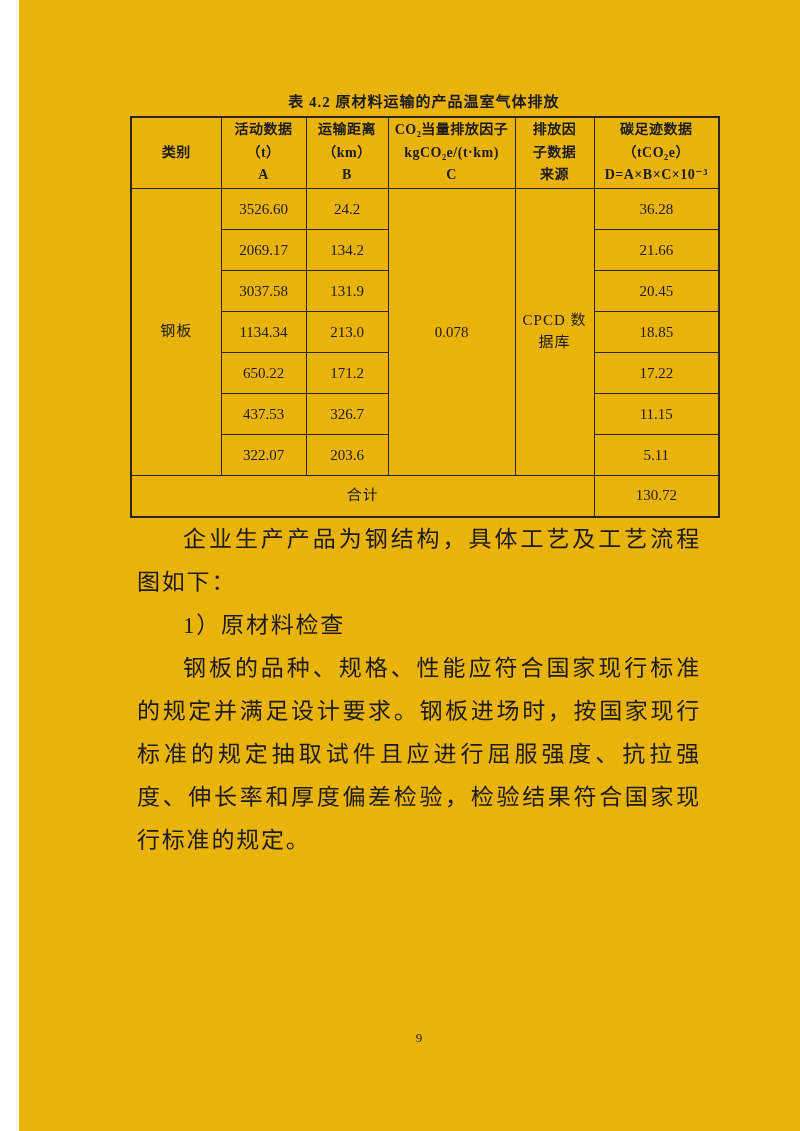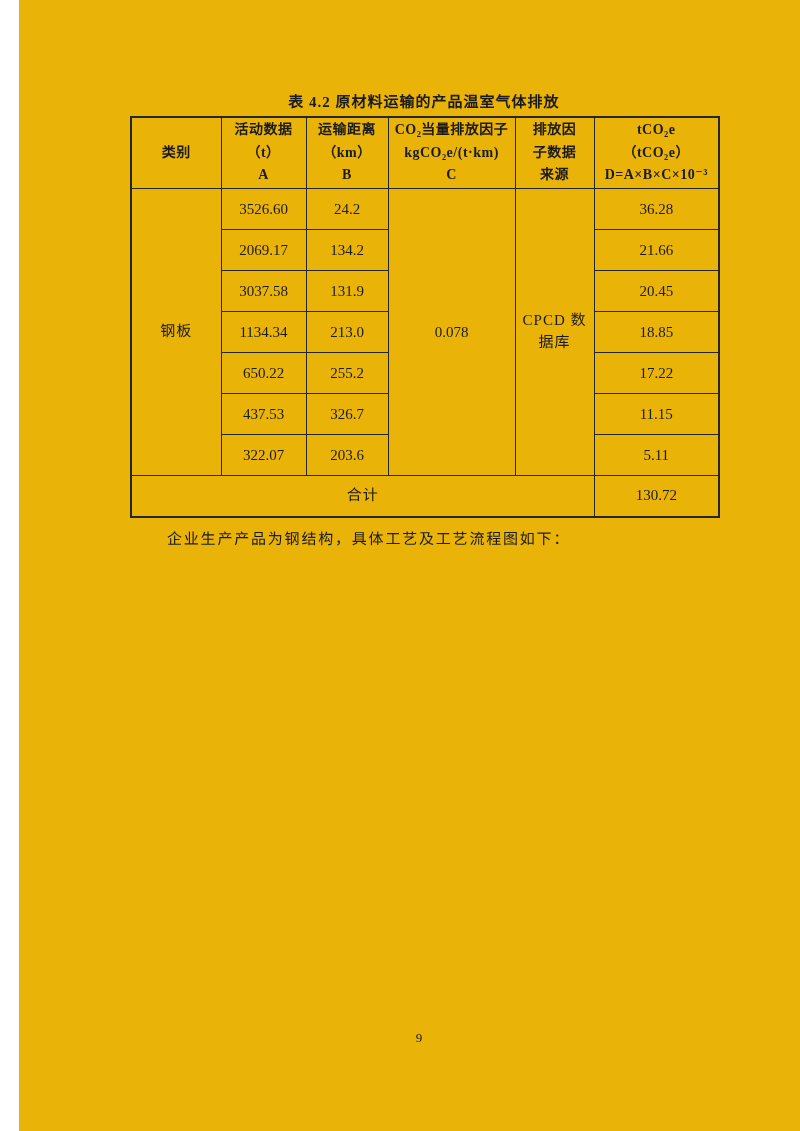--- a/index.html
+++ b/index.html
@@ -60,21 +60,21 @@
     margin-left: 118px;
   }
   .section-heading {
     font-size: 17px;
     font-weight: normal;
     line-height: 43px;
     margin-top: 10px;
     letter-spacing: 1.5px;
   }
   .content p {
-    font-size: 15px;
+    font-size: 23px;
     line-height: 43px;
     letter-spacing: 1.8px;
     text-align: justify;
     text-indent: 2em;
   }
   .page-number {
     position: absolute;
     top: 1030px;
     left: 0;
     width: 100%;
@@ -117,21 +117,21 @@
           <span class="hline">CO₂当量排放因子</span>
           <span class="hline">kgCO₂e/(t·km)</span>
           <span class="hline">C</span>
         </th>
         <th>
           <span class="hline">排放因</span>
           <span class="hline">子数据</span>
           <span class="hline">来源</span>
         </th>
         <th>
-          <span class="hline">tCO₂e</span>
+          <span class="hline">碳足迹数据</span>
           <span class="hline">（tCO₂e）</span>
           <span class="hline">D=A×B×C×10⁻³</span>
         </th>
       </tr>
     </thead>
     <tbody>
       <tr>
         <td rowspan="7" class="cjk-cell">钢板</td>
         <td>3526.60</td>
         <td>24.2</td>
@@ -149,21 +149,21 @@
         <td>131.9</td>
         <td>20.45</td>
       </tr>
       <tr>
         <td>1134.34</td>
         <td>213.0</td>
         <td>18.85</td>
       </tr>
       <tr>
         <td>650.22</td>
-        <td>255.2</td>
+        <td>171.2</td>
         <td>17.22</td>
       </tr>
       <tr>
         <td>437.53</td>
         <td>326.7</td>
         <td>11.15</td>
       </tr>
       <tr>
         <td>322.07</td>
         <td>203.6</td>
@@ -171,17 +171,19 @@
       </tr>
       <tr class="total-row">
         <td colspan="5" class="cjk-cell">合计</td>
         <td>130.72</td>
       </tr>
     </tbody>
   </table>
 
   <div class="content">
     <p>企业生产产品为钢结构，具体工艺及工艺流程图如下：</p>
+    <p>1）原材料检查</p>
+    <p>钢板的品种、规格、性能应符合国家现行标准的规定并满足设计要求。钢板进场时，按国家现行标准的规定抽取试件且应进行屈服强度、抗拉强度、伸长率和厚度偏差检验，检验结果符合国家现行标准的规定。</p>
   </div>
 
   <div class="page-number">9</div>
 
 </div>
 
 </body></html>

